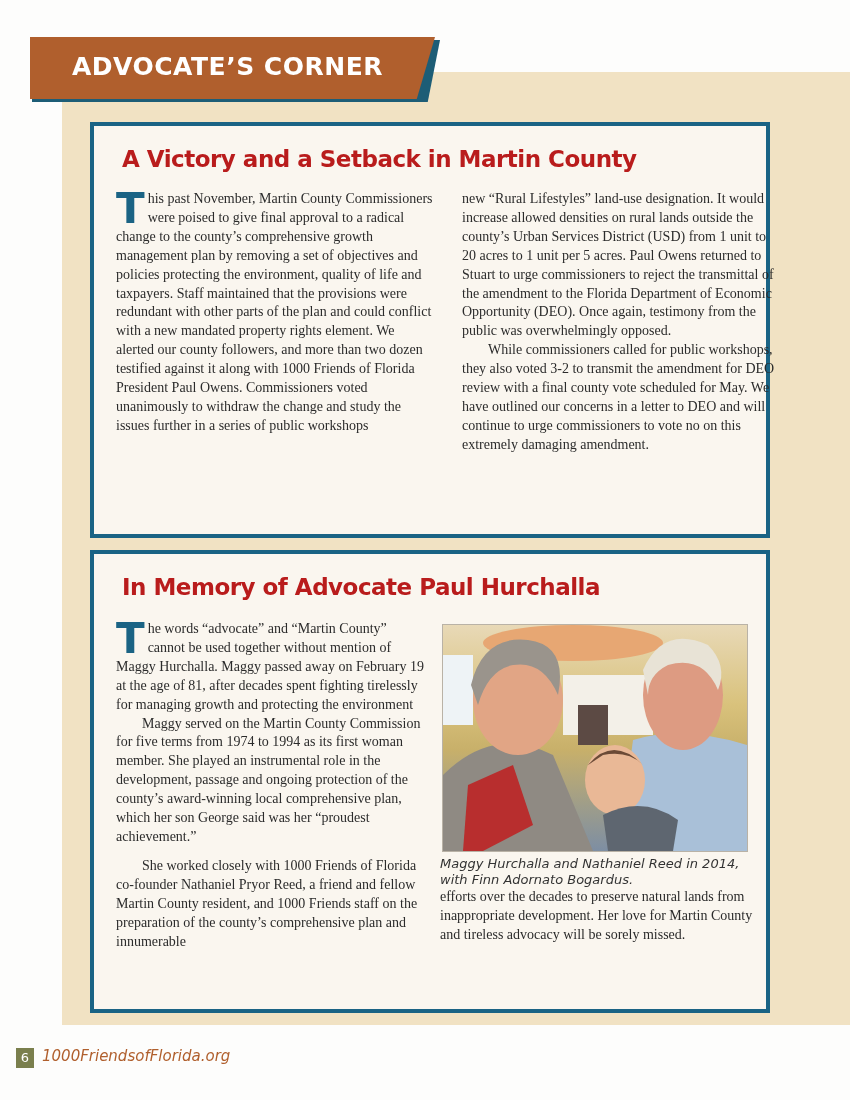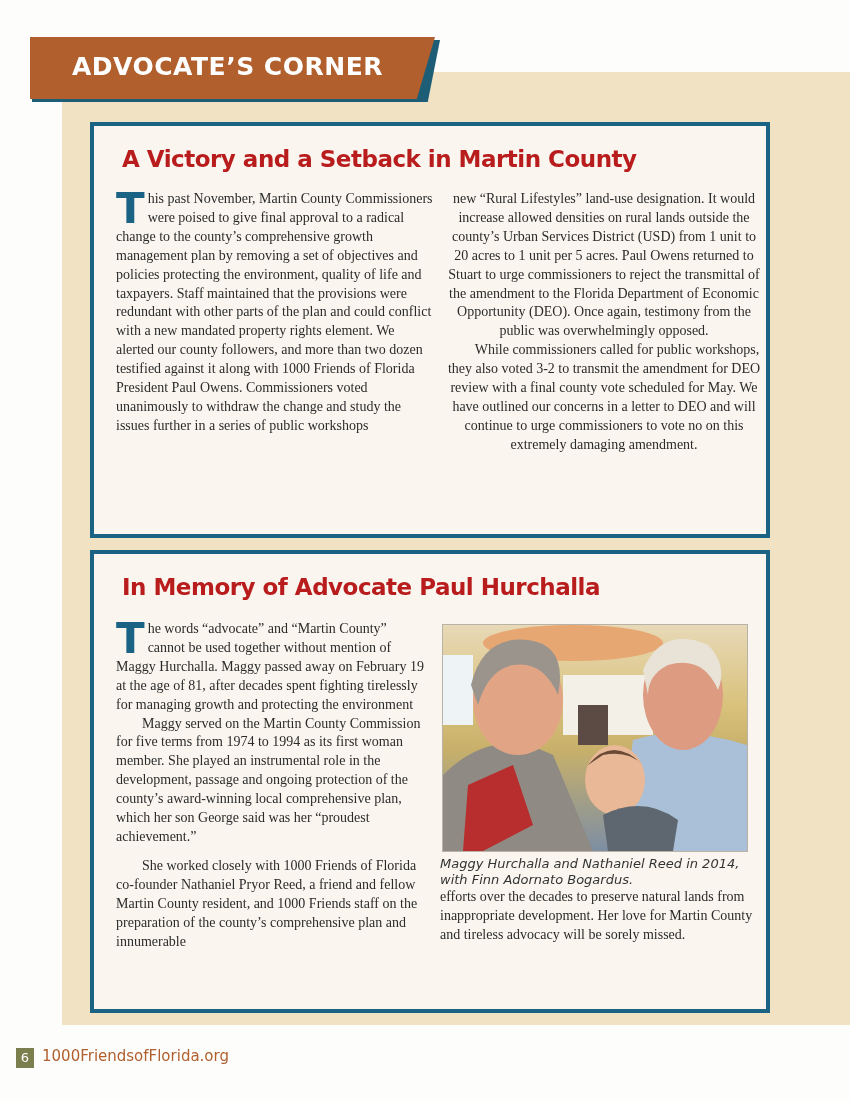--- a/index.html
+++ b/index.html
@@ -18,31 +18,31 @@
   .title { position:absolute; left:28px; font-family:"DejaVu Sans", sans-serif; font-weight:bold; color:#b91c1c;
          font-size:23px; letter-spacing:-0.5px; white-space:nowrap; }
   .box1 .title { top:20px; }
   .box2 .title { top:20px; }
   .col { position:absolute; font-size:14px; line-height:18.9px; }
   .col p { margin:0; }
   .indent { text-indent:26px; }
   .drop { float:left; font-family:"DejaVu Sans", sans-serif; font-weight:bold; color:#1a6384; font-size:42px;
           line-height:34px; margin:2px 3px 0 0; }
   .b1c1 { left:22px; top:64px; width:318px; }
-  .b1c2 { left:352px; top:64px; width:316px;text-align:center; }
+  .b1c2 { left:368px; top:64px; width:316px; }
   .b2c1 { left:22px; top:66px; width:310px; }
   .b2c2 { left:346px; top:334px; width:316px; }
   .photo { position:absolute; left:348px; top:70px; width:304px; height:226px; border:1px solid #b9b2a6; overflow:hidden;
           background:linear-gradient(180deg,#e8d9b7 0%,#d9c27c 35%,#c8b06a 55%,#7d8ea3 100%); }
   .caption { position:absolute; left:346px; top:302px; width:310px; font-family:"DejaVu Sans", sans-serif; font-style:italic;
           font-size:13px; line-height:16px; color:#333; }
   .footer-num { position:absolute; left:16px; top:1048px; width:18px; height:20px; background:#7a7f4d; color:#fff;
           font-family:"DejaVu Sans", sans-serif; font-size:13px; text-align:center; line-height:20px; }
   .footer-url { position:absolute; left:42px; top:1047px; color:#b05f2d; font-family:"DejaVu Sans", sans-serif;
-          font-size:15px; }
+          font-style:italic; font-size:15px; }
 </style>
 </head>
 <body>
 
 <div class="panel"></div>
 <div class="banner-shadow"></div>
 <div class="banner"></div>
 <div class="banner-text">ADVOCATE’S CORNER</div>
 
 <div class="box box1">

